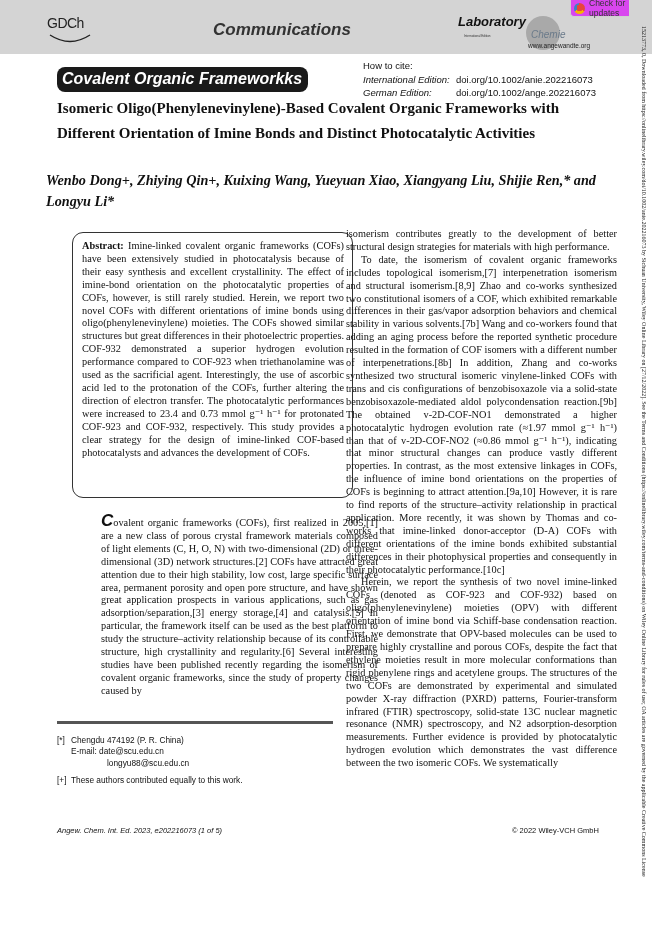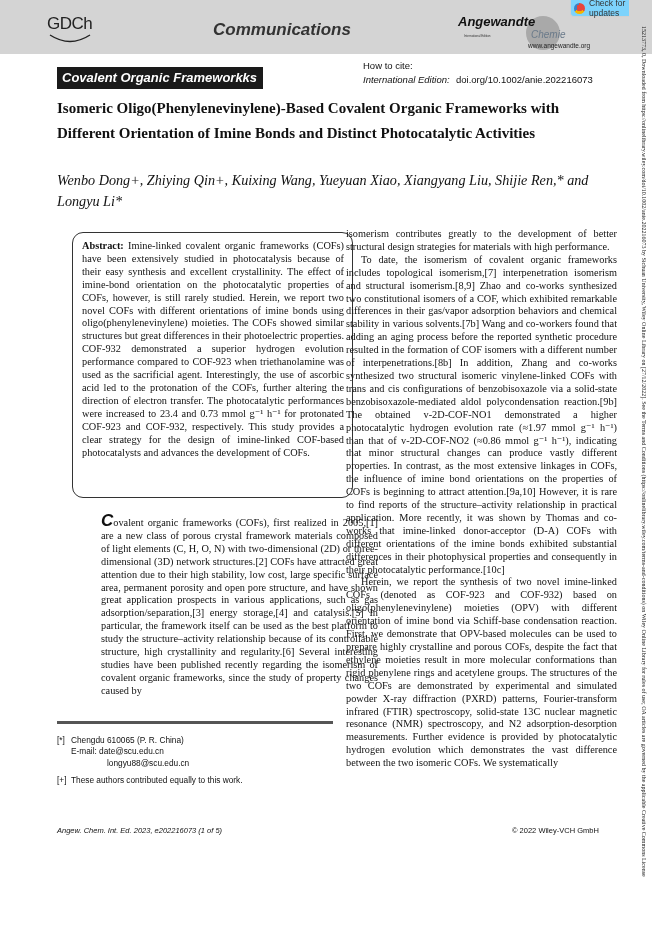--- a/index.html
+++ b/index.html
@@ -1,36 +1,36 @@
 <!DOCTYPE html>
 <html><head>
 <meta charset="utf-8">
 <style>
   html,body{margin:0;padding:0;}
   body{width:652px;height:929px;background:#ffffff;position:relative;overflow:hidden;font-family:"Liberation Serif","DejaVu Serif",serif;color:#111;}
   .header-band{position:absolute;left:0;top:0;width:629px;height:54px;background:#d4d4d4;}
   .gdch{position:absolute;left:47px;top:14px;width:46px;height:30px;}
-  .gdch-text{font-family:"Liberation Sans",sans-serif;font-size:17px;color:#222;letter-spacing:-0.5px;text-underline-offset:2px;text-decoration-thickness:1px;}
+  .gdch-text{font-family:"Liberation Sans",sans-serif;font-size:14px;color:#222;letter-spacing:-0.5px;text-underline-offset:2px;text-decoration-thickness:1px;}
   .gdch svg{position:absolute;left:2px;top:20px;}
   .section-title{position:absolute;left:213px;top:20px;font-family:"Liberation Sans",sans-serif;font-style:italic;font-weight:bold;font-size:17px;color:#333;}
   .journal-logo{position:absolute;left:458px;top:14px;width:140px;height:40px;}
   .journal-circle{position:absolute;left:68px;top:2px;width:34px;height:34px;border-radius:50%;background:#a9a9a9;}
   .journal-name{position:absolute;left:0;top:0;font-family:"Liberation Sans",sans-serif;font-weight:bold;font-style:italic;font-size:13px;color:#111;}
   .journal-sub{position:absolute;left:6px;top:20px;font-family:"Liberation Sans",sans-serif;font-size:3px;color:#333;}
   .journal-chemie{position:absolute;left:73px;top:15px;font-family:"Liberation Sans",sans-serif;font-style:italic;font-size:10px;color:#6a7a8a;}
   .journal-url{position:absolute;left:70px;top:28px;font-family:"Liberation Sans",sans-serif;font-size:6.5px;color:#222;}
-  .check-updates{position:absolute;left:570px;top:0;width:82px;height:17px;background:#7dd3fc;border:1px solid #d0d0d0;border-top:none;border-right:none;border-radius:0 0 0 4px;font-family:"Liberation Sans",sans-serif;font-size:8.5px;color:#333;display:flex;align-items:center;gap:4px;padding-left:3px;box-sizing:border-box;}
+  .check-updates{position:absolute;left:570px;top:0;width:82px;height:17px;background:#d946ef;border:1px solid #d0d0d0;border-top:none;border-right:none;border-radius:0 0 0 4px;font-family:"Liberation Sans",sans-serif;font-size:8.5px;color:#333;display:flex;align-items:center;gap:4px;padding-left:3px;box-sizing:border-box;}
   .check-icon{width:11px;height:11px;border-radius:50%;background:conic-gradient(#e8453c 0 33%,#f5b400 33% 66%,#3b82c4 66% 100%);position:relative;flex:none;}
   .check-icon::after{content:"";position:absolute;left:3px;top:2px;width:5px;height:6px;background:#e8453c;border-radius:1px;}
-  .category-tag{position:absolute;left:57px;top:67px;background:#1a1a1a;color:#fff;font-family:"Liberation Sans",sans-serif;font-style:italic;font-weight:bold;font-size:13px;padding:3px 6px 4px 5px;}
+  .category-tag{position:absolute;left:57px;top:67px;background:#1a1a1a;color:#fff;font-family:"Liberation Sans",sans-serif;font-style:italic;font-weight:bold;font-size:16px;padding:3px 6px 4px 5px;border-radius:8px;}
   .cite{position:absolute;left:363px;top:59px;font-family:"Liberation Sans",sans-serif;font-size:9.5px;color:#111;line-height:13.5px;}
   .cite .row{display:flex;}
   .cite .lbl{width:93px;font-style:italic;}
   .title{position:absolute;left:57px;top:96px;width:560px;font-family:"Liberation Serif",serif;font-weight:bold;font-size:15px;line-height:25px;color:#111;}
-  .authors{position:absolute;left:57px;top:170px;width:560px;font-style:italic;font-size:14.2px;line-height:21px;color:#111;}
+  .authors{position:absolute;left:46px;top:170px;width:560px;font-style:italic;font-size:14.2px;line-height:21px;color:#111;font-weight:bold;}
   .abstract-box{position:absolute;left:72px;top:232px;width:281px;height:266px;border:1.2px solid #333;border-radius:11px;box-sizing:border-box;padding:7px 8px 0 9px;}
   .para{font-size:10.3px;line-height:12.9px;text-align:justify;color:#111;}
   .para b{font-weight:bold;}
   .col-left{position:absolute;left:57px;top:516px;width:277px;margin-left:44px;}
   .col-right{position:absolute;left:346px;top:228px;width:271px;}
   .indent{text-indent:15px;}
   .dropcap{font-family:"Liberation Sans",sans-serif;font-weight:bold;font-style:italic;font-size:17px;line-height:10px;}
   .footnote-rule{position:absolute;left:57px;top:721px;width:276px;height:3px;background:#555;}
   .footnotes{position:absolute;left:57px;top:735px;width:280px;font-family:"Liberation Sans",sans-serif;font-size:8.3px;line-height:11.4px;color:#111;}
   .fn{display:flex;}
@@ -51,59 +51,63 @@
   <span class="gdch-text">GDCh</span>
   <svg width="42" height="10" viewBox="0 0 42 10">
     <path d="M1 1 Q21 14 41 1" stroke="#222" stroke-width="1.3" fill="none"></path>
   </svg>
 </div>
 
 <div class="section-title">Communications</div>
 
 <div class="journal-logo">
   <div class="journal-circle"></div>
-  <div class="journal-name">Angewandte</div>
+  <div class="journal-name">Laboratory</div>
   <div class="journal-sub">International Edition</div>
   <div class="journal-chemie">Chemie</div>
   <div class="journal-url">www.angewandte.org</div>
 </div>
 
 <div class="check-updates">
   <span class="check-icon"></span>
   <span>Check for updates</span>
 </div>
 
 <div class="category-tag">Covalent Organic Frameworkks</div>
 
 <div class="cite">
   <div>How to cite:</div>
   <div class="row">
     <span class="lbl">International Edition:</span>
     <span>doi.org/10.1002/anie.202216073</span>
+  </div>
+  <div class="row">
+    <span class="lbl">German Edition:</span>
+    <span>doi.org/10.1002/ange.202216073</span>
   </div>
 </div>
 
 <div class="title">Isomeric Oligo(Phenylenevinylene)-Based Covalent Organic Frameworks with Different Orientation of Imine Bonds and Distinct Photocatalytic Activities</div>
 <div class="authors">Wenbo Dong+, Zhiying Qin+, Kuixing Wang, Yueyuan Xiao, Xiangyang Liu, Shijie Ren,* and Longyu Li*</div>
 
 <div class="abstract-box">
   <div class="para"><b>Abstract:</b> <span>Imine-linked covalent organic frameworks (COFs) have been extensively studied in photocatalysis because of their easy synthesis and excellent crystallinity. The effect of imine-bond orientation on the photocatalytic properties of COFs, however, is still rarely studied. Herein, we report two novel COFs with different orientations of imine bonds using oligo(phenylenevinylene) moieties. The COFs showed similar structures but great differences in their photoelectric properties. COF-932 demonstrated a superior hydrogen evolution performance compared to COF-923 when triethanolamine was used as the sacrificial agent. Interestingly, the use of ascorbic acid led to the protonation of the COFs, further altering the direction of electron transfer. The photocatalytic performances were increased to 23.4 and 0.73 mmol g⁻¹ h⁻¹ for protonated COF-923 and COF-932, respectively. This study provides a clear strategy for the design of imine-linked COF-based photocatalysts and advances the development of COFs.</span></div>
 </div>
 
 <div class="col-left">
   <div class="para"><span class="dropcap">C</span><span>ovalent organic frameworks (COFs), first realized in 2005,[1] are a new class of porous crystal framework materials composed of light elements (C, H, O, N) with two-dimensional (2D) or three-dimensional (3D) network structures.[2] COFs have attracted great attention due to their high stability, low cost, large specific surface area, permanent porosity and open pore structure, and have shown great application prospects in various applications, such as gas adsorption/separation,[3] energy storage,[4] and catalysis.[5] In particular, the framework itself can be used as the best platform to study the structure–activity relationship because of its controllable structure, high crystallinity and regularity.[6] Several interesting studies have been published recently regarding the isomerism of covalent organic frameworks, since the study of property changes caused by</span></div>
 </div>
 
 <div class="footnote-rule"></div>
 
 <div class="footnotes">
   <div class="fn">
     <span class="mark">[*]</span>
     <div>
-      <div>Chengdu 610065 (P. R. China)</div>
+      <div>Chengdu 474192 (P. R. China)</div>
       <div>E-mail: date@scu.edu.cn</div>
       <div style="padding-left:36px">longyu88@scu.edu.cn</div>
     </div>
   </div>
   <div class="fn">
     <span class="mark">[+]</span>
     <div>These authors contributed equally to this work.</div>
   </div>
 </div>
 

